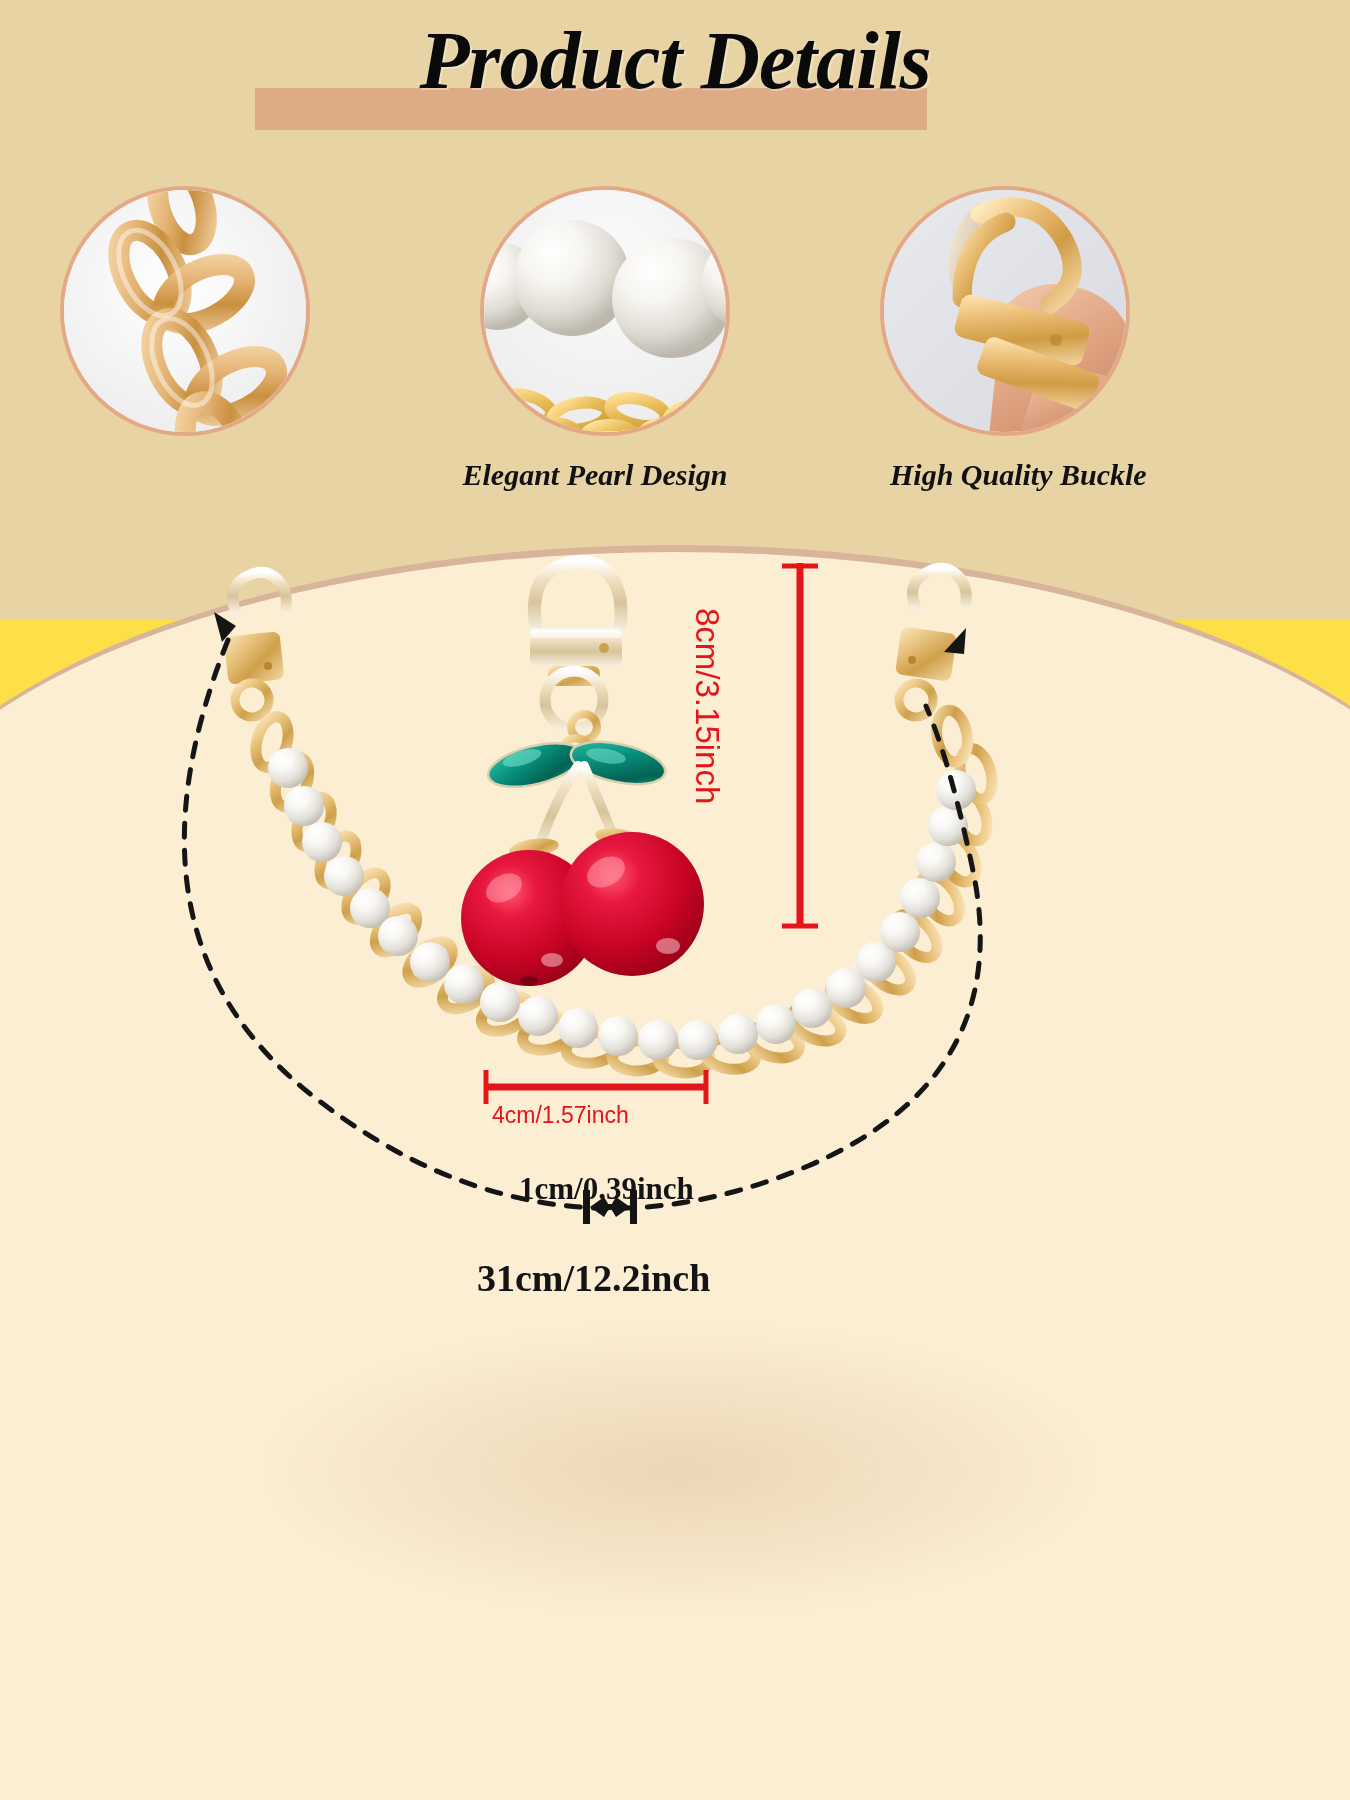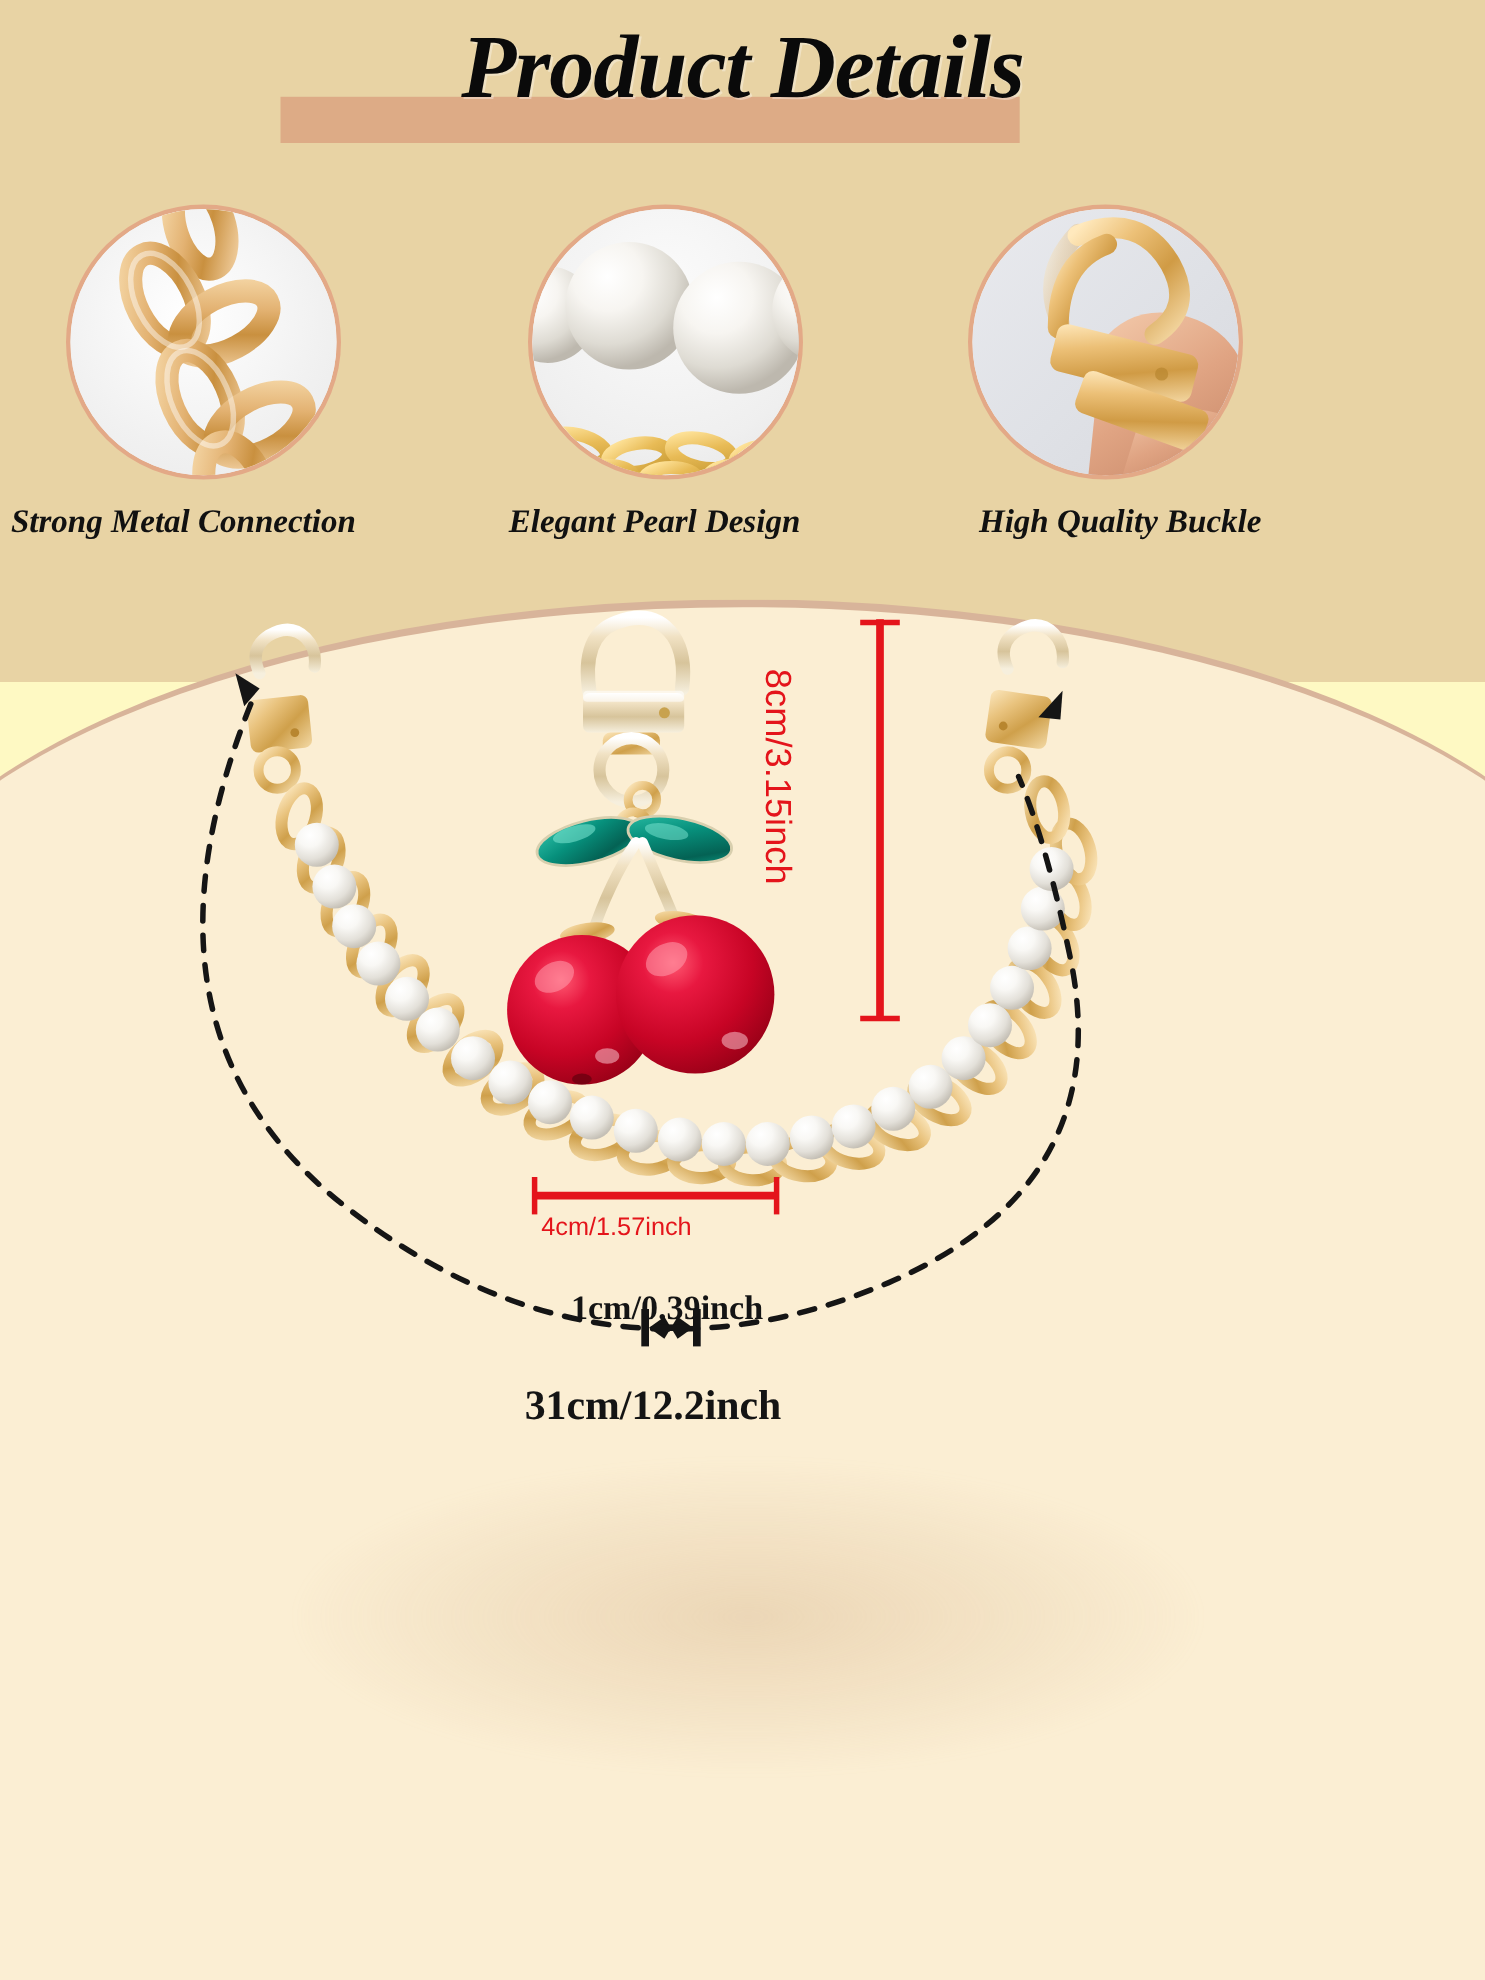--- a/index.html
+++ b/index.html
@@ -8,21 +8,21 @@
     background: #ffffff;
   }
   body {
     font-family: "Liberation Serif", serif;
   }
   #page {
     position: relative;
     width: 1350px;
     height: 1800px;
     overflow: hidden;
-    background: #fef9c3;
+    background: #fde047;
   }
 
   
   .top-band {
     position: absolute;
     left: 0; top: 0;
     width: 1350px;
     height: 620px;
     background: #e8d3a4;
   }
@@ -189,21 +189,20 @@
           <ellipse cx="118" cy="172" rx="26" ry="46" transform="rotate(-24 118 172)"></ellipse>
           <ellipse cx="172" cy="196" rx="24" ry="44" transform="rotate(62 172 196)"></ellipse>
           <ellipse cx="150" cy="254" rx="26" ry="44" transform="rotate(-20 150 254)"></ellipse>
         </g>
         <g fill="none" stroke="rgba(255,255,255,0.45)" stroke-width="5" stroke-linecap="round">
           <ellipse cx="86" cy="83" rx="26" ry="46" transform="rotate(-27 86 83)"></ellipse>
           <ellipse cx="118" cy="172" rx="26" ry="46" transform="rotate(-24 118 172)"></ellipse>
         </g>
       </svg>
     </div>
-    <div class="feature-caption">Strong Metal Connection</div>
   </div>
 
   <div class="feature f2">
     <div class="circle">
       <div class="chain-bg" style="background:radial-gradient(circle at 50% 30%, #fbfbfb 0%, #efefef 70%, #e5e5e5 100%)"></div>
       <svg viewBox="0 0 250 250" width="250" height="250" style="position:absolute;left:0;top:0">
         <defs>
           <radialGradient id="prl" cx="33%" cy="27%" r="72%">
             <stop offset="0%" stop-color="#ffffff"></stop>
             <stop offset="38%" stop-color="#f7f5f1"></stop>

